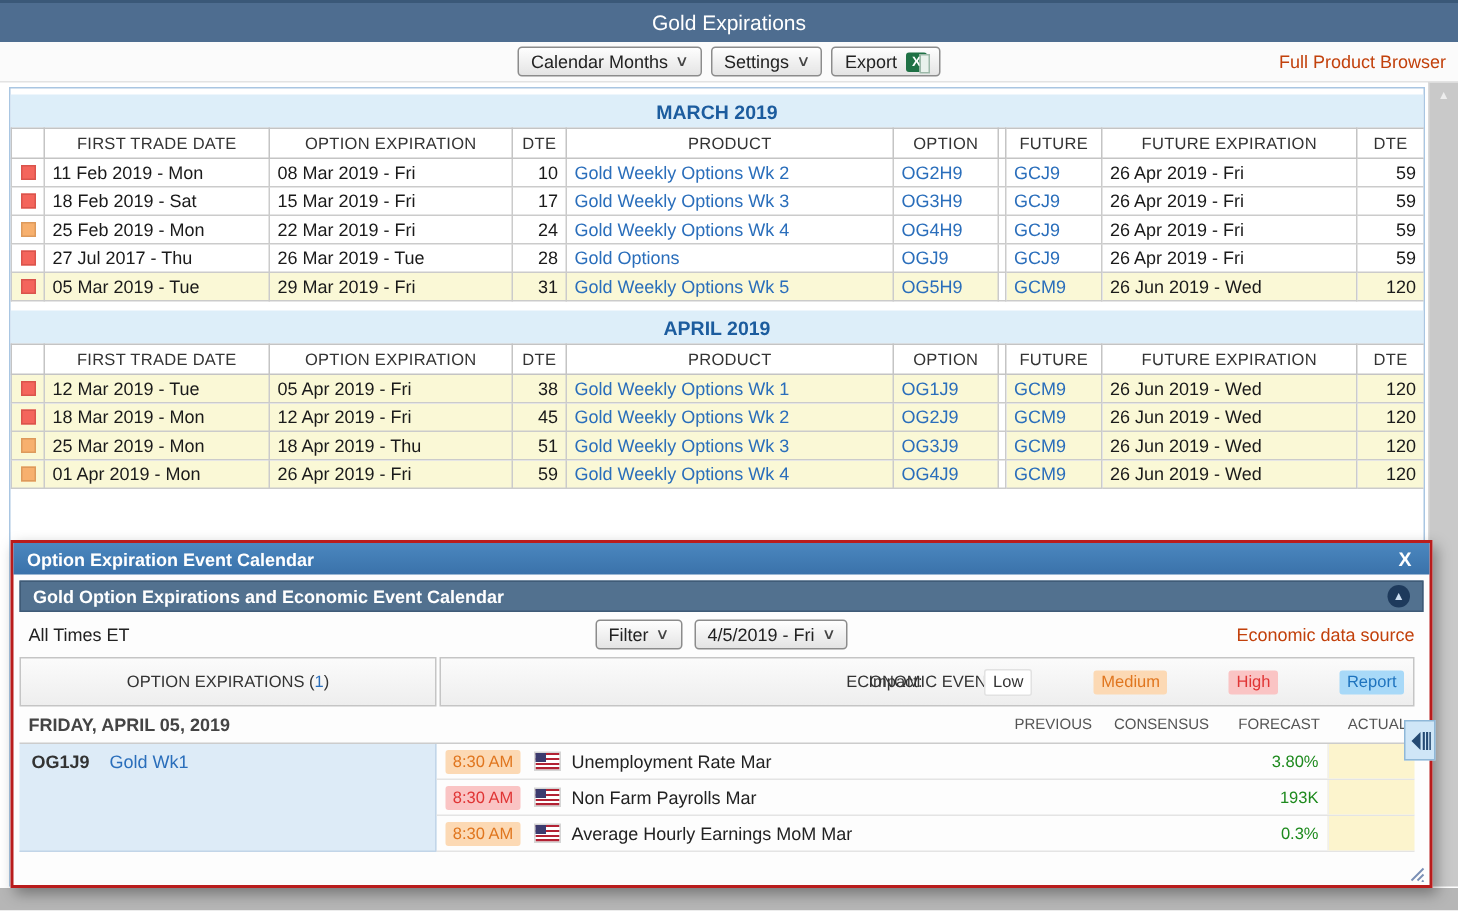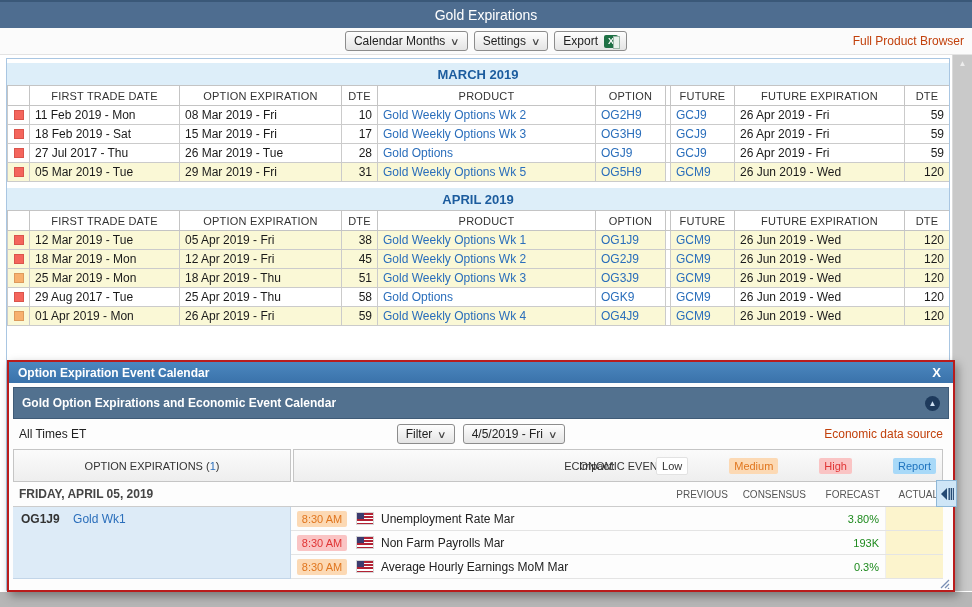--- a/index.html
+++ b/index.html
@@ -90,21 +90,21 @@
     background:#fdfdfd; border:2px solid #b91c1c;
     box-shadow:3px 4px 9px rgba(0,0,0,0.35); z-index:10;
   }
   .modal-titlebar {
     height:21px; background:linear-gradient(#4b87bf,#3a72aa);
     color:#fff; font-weight:bold; font-size:12px;
     display:flex; align-items:center; padding:0 9px;
   }
   .modal-close { margin-left:auto; font-weight:bold; font-size:13px; cursor:pointer; padding:0 3px; }
   .modal-subheader {
-    margin:4px 4px 0 4px; height:32px; background:#52718f; border:1px solid #3f5b77;
+    margin:4px 4px 0 4px; height:21px; background:#52718f; border:1px solid #3f5b77;
     color:#fff; font-weight:bold; font-size:12px;
     display:flex; align-items:center; padding:0 8px;
   }
   .collapse-btn {
     margin-left:auto; width:15px; height:15px; border-radius:50%; background:#1e3a5c;
     color:#cfe0f2; font-size:8px; display:flex; align-items:center; justify-content:center; cursor:pointer;
   }
   .controls-row { position:relative; height:30px; display:flex; align-items:center; justify-content:center; gap:8px; }
   .all-times { position:absolute; left:10px; font-size:12px; color:#222; }
   .eds-link { position:absolute; right:10px; font-size:12px; }
@@ -239,20 +239,34 @@
           <td>18 Feb 2019 - Sat</td>
           <td>15 Mar 2019 - Fri</td>
           <td class="num">17</td>
           <td><a class="cell-link">Gold Weekly Options Wk 3</a></td>
           <td><a class="cell-link">OG3H9</a></td>
           <td class="gapc"></td>
           <td><a class="cell-link">GCJ9</a></td>
           <td>26 Apr 2019 - Fri</td>
           <td class="num">59</td>
         </tr>
+    <tr data-marker="orange">
+          <td class="marker-cell">
+            <div class="marker"></div>
+          </td>
+          <td>25 Feb 2019 - Mon</td>
+          <td>22 Mar 2019 - Fri</td>
+          <td class="num">24</td>
+          <td><a class="cell-link">Gold Weekly Options Wk 4</a></td>
+          <td><a class="cell-link">OG4H9</a></td>
+          <td class="gapc"></td>
+          <td><a class="cell-link">GCJ9</a></td>
+          <td>26 Apr 2019 - Fri</td>
+          <td class="num">59</td>
+        </tr>
     <tr data-marker="red">
           <td class="marker-cell">
             <div class="marker"></div>
           </td>
           <td>27 Jul 2017 - Thu</td>
           <td>26 Mar 2019 - Tue</td>
           <td class="num">28</td>
           <td><a class="cell-link">Gold Options</a></td>
           <td><a class="cell-link">OGJ9</a></td>
           <td class="gapc"></td>
@@ -338,34 +352,20 @@
         </tr>
     <tr data-hl="yes" data-marker="orange">
           <td class="marker-cell">
             <div class="marker"></div>
           </td>
           <td>25 Mar 2019 - Mon</td>
           <td>18 Apr 2019 - Thu</td>
           <td class="num">51</td>
           <td><a class="cell-link">Gold Weekly Options Wk 3</a></td>
           <td><a class="cell-link">OG3J9</a></td>
-          <td class="gapc"></td>
-          <td><a class="cell-link">GCM9</a></td>
-          <td>26 Jun 2019 - Wed</td>
-          <td class="num">120</td>
-        </tr>
-    <tr data-marker="red">
-          <td class="marker-cell">
-            <div class="marker"></div>
-          </td>
-          <td>29 Aug 2017 - Tue</td>
-          <td>25 Apr 2019 - Thu</td>
-          <td class="num">58</td>
-          <td><a class="cell-link">Gold Options</a></td>
-          <td><a class="cell-link">OGK9</a></td>
           <td class="gapc"></td>
           <td><a class="cell-link">GCM9</a></td>
           <td>26 Jun 2019 - Wed</td>
           <td class="num">120</td>
         </tr>
     <tr data-hl="yes" data-marker="orange">
           <td class="marker-cell">
             <div class="marker"></div>
           </td>
           <td>01 Apr 2019 - Mon</td>

